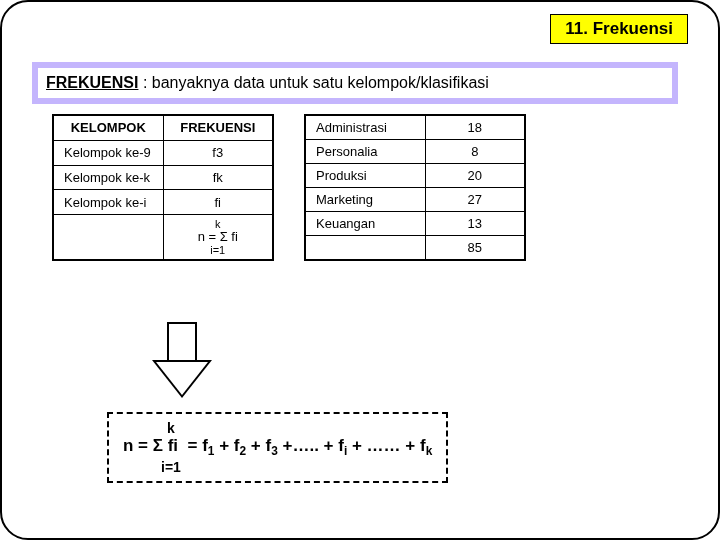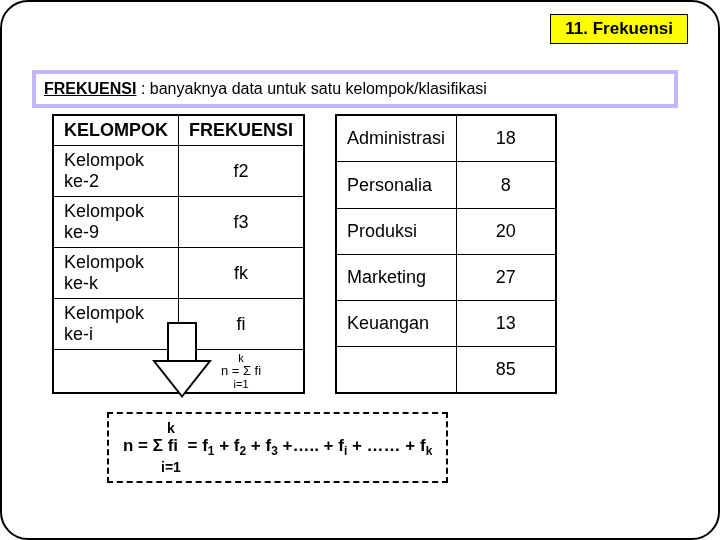--- a/index.html
+++ b/index.html
@@ -26,44 +26,43 @@
     border: 1px solid #000;
     padding: 4px 14px;
     font-size: 17px;
     font-weight: bold;
   }
   .def-box {
     position: absolute;
     top: 60px;
     left: 30px;
     right: 40px;
-    border: 4px solid #c4b5fd;
+    border: 6px solid #c4b5fd;
     padding: 6px 8px;
     font-size: 16px;
-    margin-top: 8px;
   }
   .def-box .term {
     font-weight: bold;
     text-decoration: underline;
   }
   .tables-wrap {
     position: absolute;
     top: 112px;
     left: 50px;
     display: flex;
     gap: 30px;
   }
   table {
     border-collapse: collapse;
     border: 2px solid #000;
   }
   th, td {
     border: 1px solid #000;
     padding: 4px 10px;
-    font-size: 18px;
+    font-size: 13px;
     text-align: left;
     background: #fff;
     height: 20px;
   }
   th {
     font-weight: bold;
     text-align: center;
   }
   .t1 th:nth-child(1), .t1 td:nth-child(1) { width: 110px; }
   .t1 th:nth-child(2), .t1 td:nth-child(2) { width: 110px; text-align:center;}
@@ -141,24 +140,20 @@
 
   <div class="tables-wrap">
 
     <table class="t1">
       <tbody>
           <tr>
         <th>KELOMPOK</th>
         <th>FREKUENSI</th>
       </tr>
       <tr>
-            <td>Kelompok ke-2</td>
-            <td>f2</td>
-          </tr>
-      <tr>
             <td>Kelompok ke-9</td>
             <td>f3</td>
           </tr>
       <tr>
             <td>Kelompok ke-k</td>
             <td>fk</td>
           </tr>
       <tr>
             <td>Kelompok ke-i</td>
             <td>fi</td>

